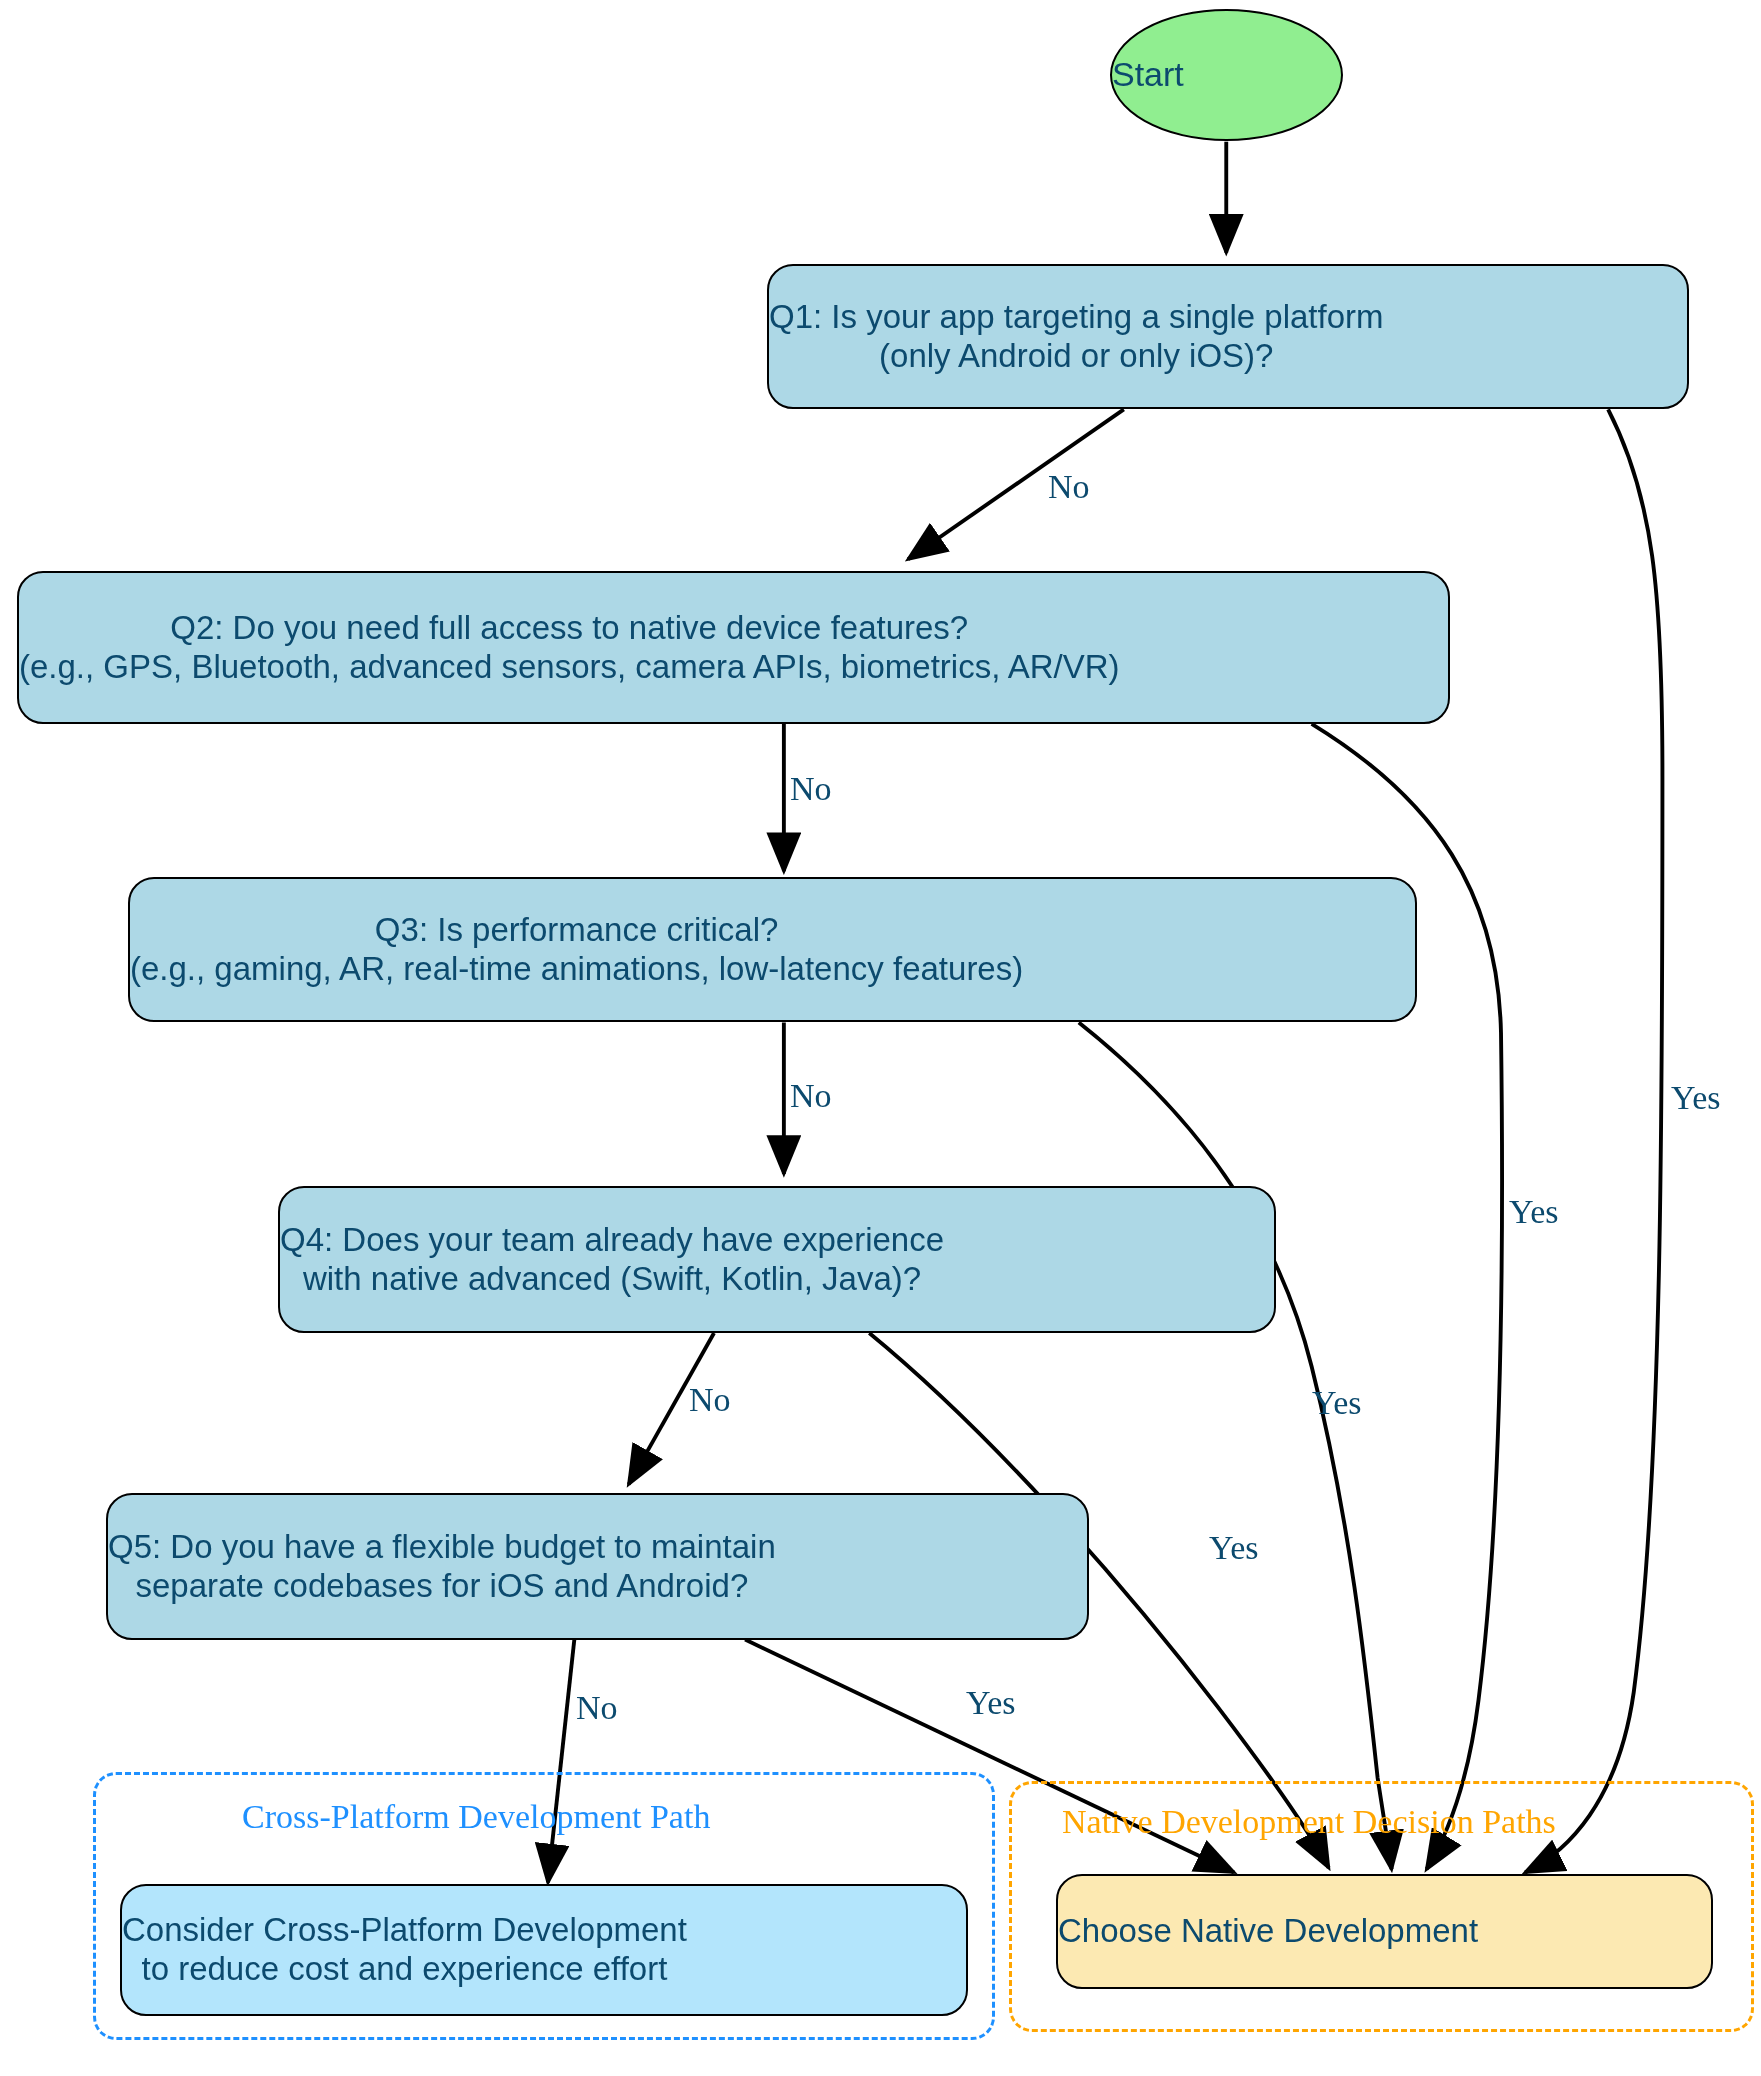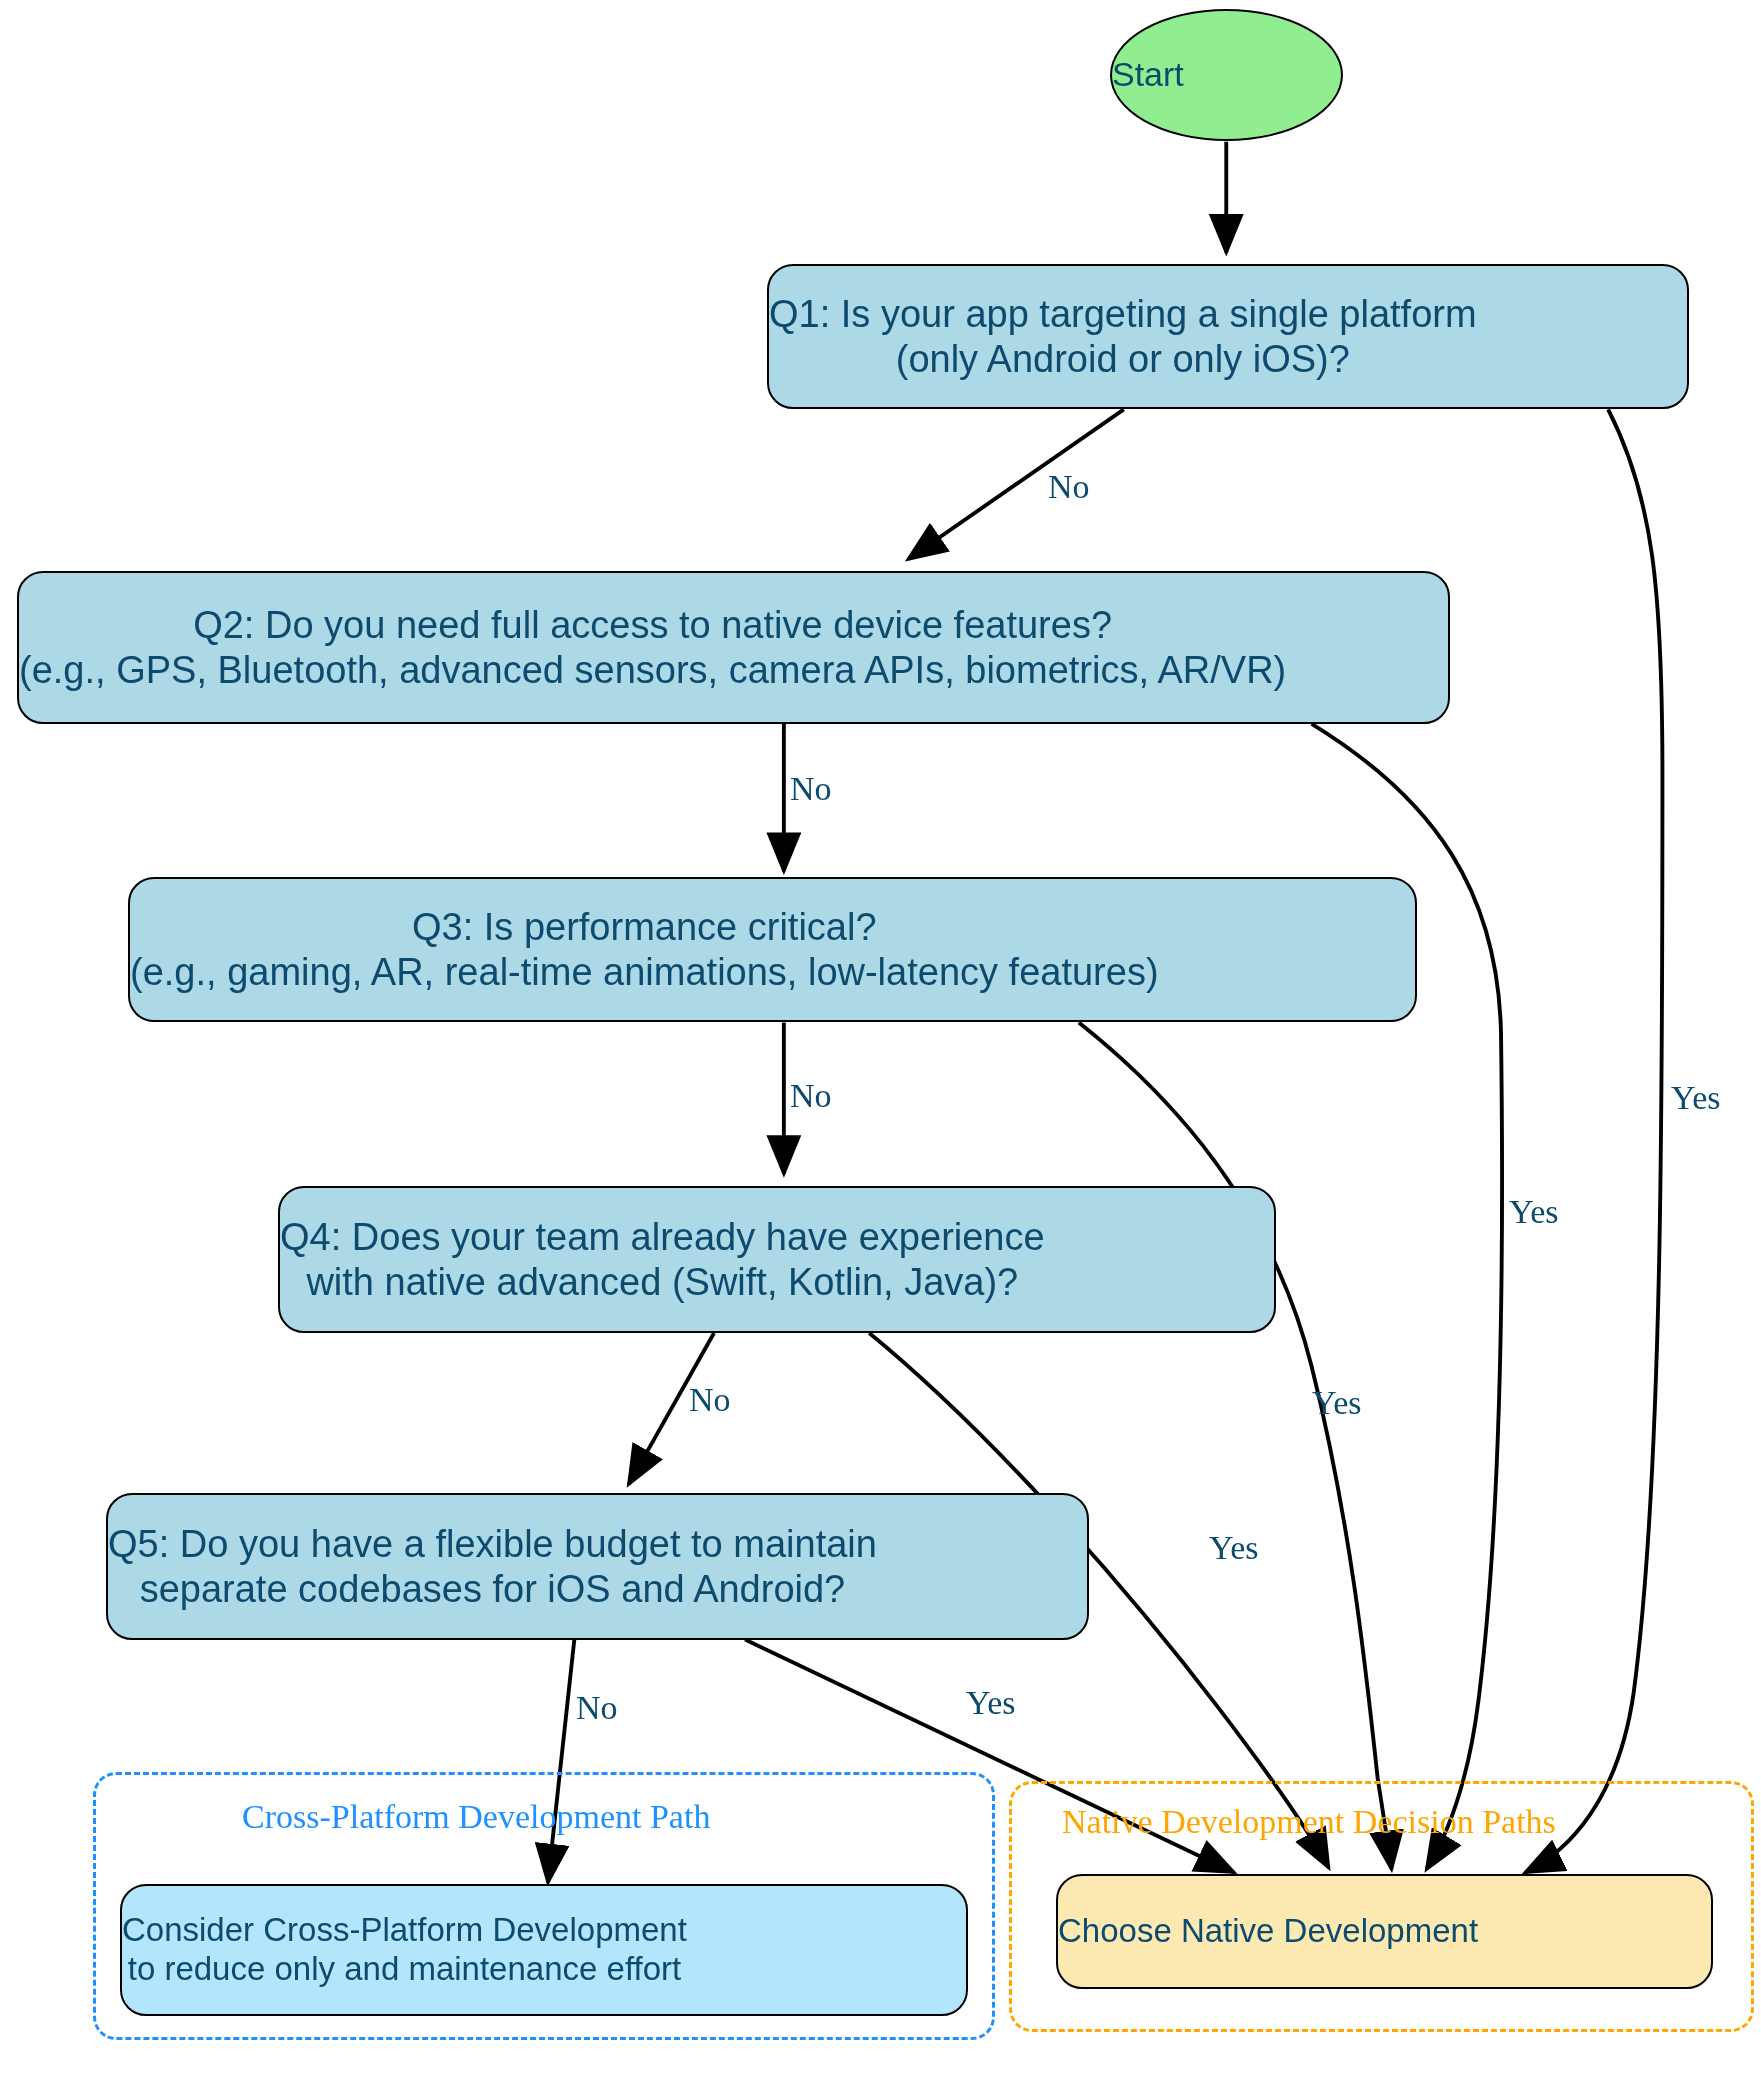--- a/index.html
+++ b/index.html
@@ -37,21 +37,21 @@
     text-align: center;
     color: #0c4a6e;
     border: 2.3px solid #000000;
     line-height: 1.17;
     white-space: pre-line;
     font-family: "Liberation Sans", sans-serif;
   }
   .node.question {
     background: #add8e6;
     border-radius: 26px;
-    font-size: 38px;
+    font-size: 33px;
   }
   .node.terminal {
     background: #90ee90;
     border-radius: 50%;
     font-size: 34px;
     border-width: 2.3px;
   }
   .node.result-cross {
     background: #b3e5fc;
     border-radius: 26px;
@@ -165,21 +165,21 @@
 with native advanced (Swift, Kotlin, Java)?</span>
   </div>
 
   <div class="node question" style="left:106px; top:1493px; width:983px; height:147px;">
     <span>Q5: Do you have a flexible budget to maintain
 separate codebases for iOS and Android?</span>
   </div>
 
   <div class="node result-cross" style="left:120px; top:1884px; width:848px; height:132px;">
     <span>Consider Cross-Platform Development
-to reduce only and maintenance effort</span>
+to reduce cost and experience effort</span>
   </div>
 
   <div class="node result-native" style="left:1056px; top:1874px; width:657px; height:115px;">
     <span>Choose Native Development</span>
   </div>
 
   <div class="edge-label" style="left:1048px; top:470px;">No</div>
   <div class="edge-label" style="left:1671px; top:1081px;">Yes</div>
 
   <div class="edge-label" style="left:790px; top:772px;">No</div>

